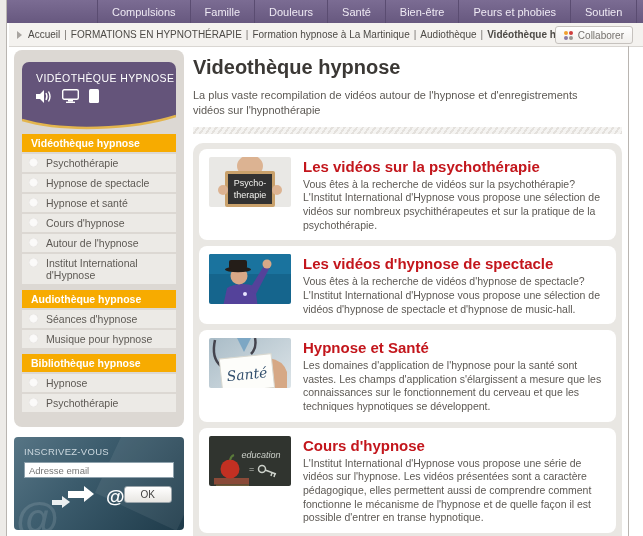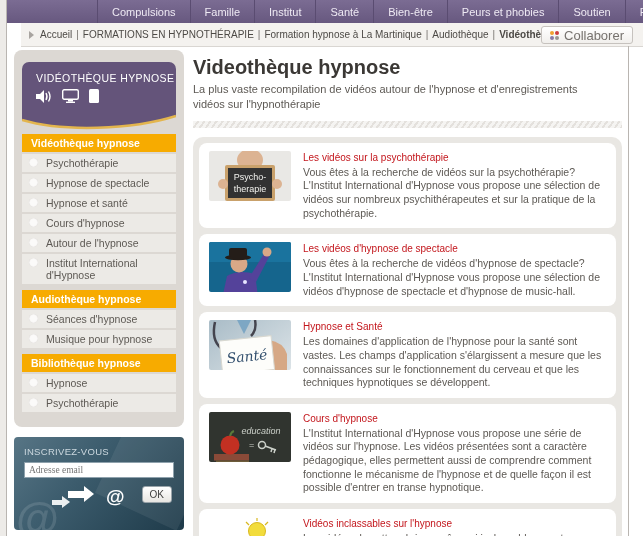--- a/index.html
+++ b/index.html
@@ -22,40 +22,40 @@
     display:flex; align-items:stretch; padding-left:90px;
   }
   .topnav .nav-item {
     color:#efeaf4; font-size:11px; display:flex; align-items:center;
     padding:12px 14px; border-left:1px solid #5a4c71; cursor:pointer; white-space:nowrap;
   }
   .topnav .nav-item:last-child { border-right:1px solid #5a4c71; }
 
   
   .crumbbar {
-    position:absolute; left:21px; top:23px; right:0; height:24px;
+    position:absolute; left:9px; top:23px; right:0; height:24px;
     background:#f4f2ef; border-bottom:1px solid #d9d6d2;
     display:flex; align-items:center; padding-left:8px; font-size:10px; color:#4d4a46;
   }
   .crumb-arrow { width:0; height:0; border-left:5px solid #a8a4a0; border-top:4px solid transparent; border-bottom:4px solid transparent; margin-right:6px; }
   .crumbbar .crumb { cursor:pointer; }
   .crumbbar .sep { margin:0 4px; color:#77736f; }
   .crumbbar .crumb.current { font-weight:bold; }
   .collab-btn {
     position:absolute; right:10px; top:3px; height:18px;
     background:linear-gradient(#ffffff,#f1efec); border:1px solid #c6c2be; border-radius:3px;
     display:flex; align-items:center; gap:5px; padding:0 8px; cursor:pointer;
   }
   .collab-dots { display:grid; grid-template-columns:4px 4px; grid-gap:1px; }
   .collab-dots i { width:4px; height:4px; border-radius:50%; display:block; }
   .collab-dots i:nth-child(1){ background:#f0a030; }
   .collab-dots i:nth-child(2){ background:#cf3d3d; }
   .collab-dots i:nth-child(3){ background:#8a7aa5; }
   .collab-dots i:nth-child(4){ background:#9a9692; }
-  .collab-label { font-size:13px; color:#76726e; }
+  .collab-label { font-size:10px; color:#76726e; }
 
   
   .side-panel {
     position:absolute; left:14px; top:50px; width:170px; height:377px;
     background:#dcd8d3; border-radius:8px; padding:8px; overflow:hidden;
   }
   .side-hero { position:relative; height:70px; }
   .side-hero .hero-purple {
     position:absolute; left:0; top:4px; right:0; height:52px;
     background:#64547a; border-radius:7px 7px 0 0; padding:10px 0 0 14px;
@@ -86,67 +86,67 @@
     padding:8px 10px;
   }
   .newsletter .ghost-at {
     position:absolute; left:2px; bottom:-14px; font-size:44px; color:rgba(255,255,255,.12); font-weight:bold;
   }
   .newsletter .shape1 { position:absolute; right:-20px; top:-30px; width:90px; height:110px; background:rgba(255,255,255,.07); transform:rotate(25deg); }
   .nl-title { color:#ffffff; font-weight:bold; font-size:13px; position:relative; }
   .nl-sub { color:#ccd8df; font-size:9.5px; margin-top:1px; letter-spacing:.3px; position:relative; }
   .nl-input {
     width:150px; height:16px; border:1px solid #8fa2ad; margin-top:5px; font-size:9.5px;
-    padding:0 4px; color:#555; font-family:Liberation Serif, serif; position:relative; display:block;
+    padding:0 4px; color:#555; font-family:Liberation Sans, sans-serif; position:relative; display:block;
   }
   .nl-bottom { position:relative; margin-top:6px; height:26px; }
   .nl-arrow { position:absolute; display:flex; align-items:center; }
   .nl-arrow .bar { height:5px; background:#ffffff; }
   .nl-arrow .tip { width:0; height:0; border-top:6px solid transparent; border-bottom:6px solid transparent; border-left:8px solid #ffffff; }
   .nl-arrow.small { left:28px; top:12px; opacity:.9; }
   .nl-arrow.small .bar { width:10px; }
   .nl-arrow.big { left:44px; top:2px; }
   .nl-arrow.big .bar { width:16px; height:7px; }
   .nl-arrow.big .tip { border-top-width:8px; border-bottom-width:8px; border-left-width:10px; }
   .nl-at { position:absolute; left:82px; top:2px; color:#ffffff; font-size:19px; font-weight:bold; }
   .nl-ok {
     position:absolute; right:2px; top:2px; background:linear-gradient(#ffffff,#e8e6e2);
-    border:1px solid #9aa4aa; border-radius:3px; font-size:10px; color:#3f3f3f; padding:2px 7px; cursor:pointer;
+    border:1px solid #9aa4aa; border-radius:3px; font-size:10px; color:#3f3f3f; padding:2px 16px; cursor:pointer;
   }
 
   
   .main { position:absolute; left:193px; top:56px; width:429px; }
   .main-title { font-size:20px; font-weight:bold; color:#3b3835; }
-  .main-sub { font-size:11px; color:#5d5954; line-height:1.35; margin-top:3px; width:400px; }
+  .main-sub { font-size:11px; color:#5d5954; line-height:1.35; margin-top:9px; width:400px; }
   .hatch {
     margin-top:9px; height:7px; width:100%;
     background:repeating-linear-gradient(-55deg, #e4e1dd 0 2px, #f5f4f2 2px 5px);
   }
   .cards-wrap { margin-top:9px; background:#e9e7e3; border-radius:10px; padding:6px; }
   .card {
     background:#ffffff; border-radius:8px; padding:8px 10px; display:flex; gap:12px;
     margin-bottom:6px; min-height:72px;
   }
   .card:last-child { margin-bottom:0; }
   .thumb { width:82px; height:50px; flex:0 0 82px; border-radius:2px; overflow:hidden; }
   .thumb svg { display:block; }
   .card-body { flex:1; padding-top:1px; }
-  .card-title { font-size:10px; font-weight:normal; color:#c3161c; cursor:pointer; }
+  .card-title { font-size:15px; font-weight:bold; color:#c3161c; cursor:pointer; }
   .card-text { font-size:10.5px; color:#5d5954; line-height:1.3; margin-top:3px; }
 </style>
 </head>
 <body>
 
 <div class="edge-left"></div>
 <div class="edge-right-line"></div>
 
 <div class="topnav">
   <span class="nav-item">Compulsions</span>
   <span class="nav-item">Famille</span>
-  <span class="nav-item">Institut</span>
+  <span class="nav-item">Douleurs</span>
   <span class="nav-item">Santé</span>
   <span class="nav-item">Bien-être</span>
   <span class="nav-item">Peurs et phobies</span>
   <span class="nav-item">Soutien</span>
   <span class="nav-item">Performances</span>
 
 </div>
 
 <div class="crumbbar">
   <span class="crumb-arrow"></span>

